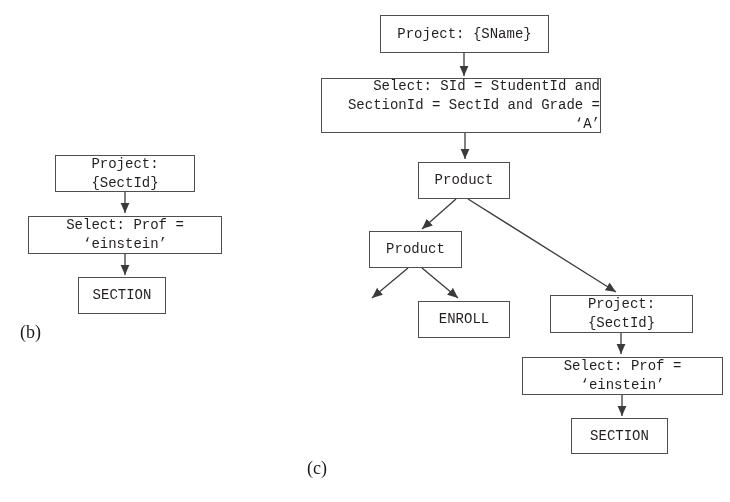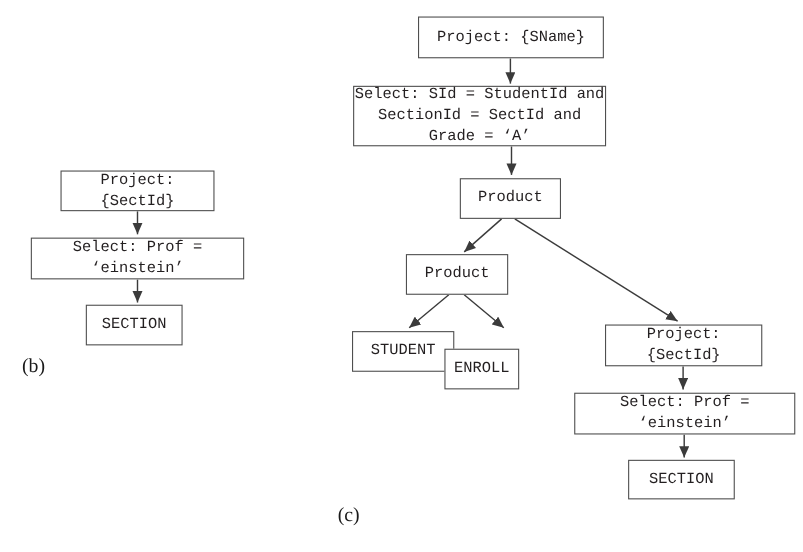--- a/index.html
+++ b/index.html
@@ -75,30 +75,29 @@
   <div class="node" style="left:55px; top:155px; width:140px; height:37px;">Project: {SectId}</div>
 
   <div class="node" style="left:28px; top:216px; width:194px; height:38px;">Select: Prof = ‘einstein’</div>
 
   <div class="node" style="left:78px; top:277px; width:88px; height:37px;">SECTION</div>
 
   <div class="fig-label" style="left:20px; top:322px;">(b)</div>
 
   <div class="node" style="left:380px; top:15px; width:169px; height:38px;">Project: {SName}</div>
 
-  <div class="node" style="left:321px; top:78px; width:230px; height:55px;">Select: SId = StudentId and
+  <div class="node" style="left:321px; top:78px; width:280px; height:55px;text-align:right;">Select: SId = StudentId and
 SectionId = SectId and Grade = ‘A’</div>
 
   <div class="node" style="left:418px; top:162px; width:92px; height:37px;">Product</div>
 
   <div class="node" style="left:369px; top:231px; width:93px; height:37px;">Product</div>
 
-  <div class="node" style="left:320px; top:301px; width:93px; height:37px;">STUDENT</div>
 
-  <div class="node" style="left:404px; top:301px; width:68px; height:37px;margin-top:16px;">ENROLL</div>
+  <div class="node" style="left:418px; top:301px; width:92px; height:37px;">ENROLL</div>
 
   <div class="node" style="left:550px; top:295px; width:143px; height:38px;">Project: {SectId}</div>
 
   <div class="node" style="left:522px; top:357px; width:201px; height:38px;">Select: Prof = ‘einstein’</div>
 
   <div class="node" style="left:571px; top:418px; width:97px; height:36px;">SECTION</div>
 
   <div class="fig-label" style="left:307px; top:458px;">(c)</div>
 
 </div>

